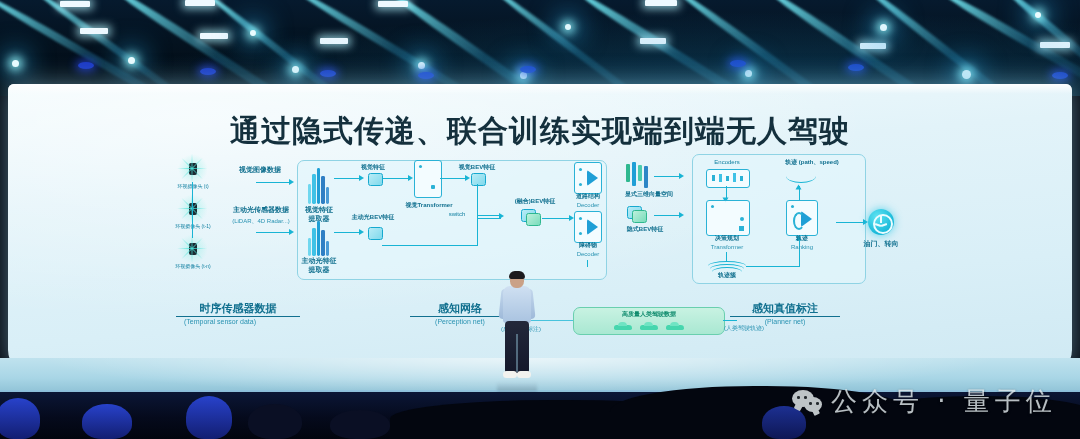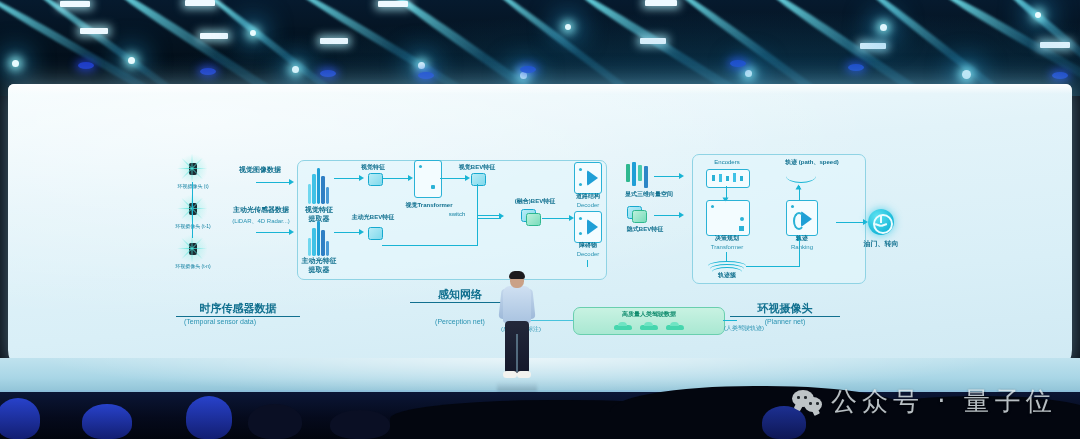--- a/index.html
+++ b/index.html
@@ -191,20 +191,21 @@
     <div class="bluedot" style="left:520px;top:66px;"></div>
     <div class="bluedot" style="left:730px;top:60px;"></div>
     <div class="bluedot" style="left:848px;top:64px;"></div>
     <div class="bluedot" style="left:1052px;top:72px;"></div>
     <div class="hazel"></div>
   </div>
 
   <div class="screen">
     <div class="screen-sheen"></div>
 
+    <div class="slide-title">通过隐式传递、联合训练实现端到端无人驾驶</div>
 
     <div class="diagram">
 
       <div class="sensor" style="left:170px;top:2px;">
         <div class="burst"></div>
           <div class="core"></div>
         <div class="ray" style="transform:rotate(0deg);"></div>
         <div class="ray" style="transform:rotate(45deg);"></div>
         <div class="ray" style="transform:rotate(90deg);"></div>
         <div class="ray" style="transform:rotate(135deg);"></div>
@@ -399,25 +400,25 @@
 
       <div class="ln lnh" style="left:828px;top:70px;width:28px;"></div>
       <div class="arw" style="left:855px;top:67px;"></div>
       <div class="wheel">
         <div class="sp" style="left:12px;top:7px;width:2px;height:7px;"></div>
         <div class="sp" style="left:7px;top:15px;width:6px;height:2px;transform:rotate(18deg);"></div>
         <div class="sp" style="left:13px;top:15px;width:6px;height:2px;transform:rotate(-18deg);"></div>
       </div>
       <div class="lbl s7 cn" style="left:843px;top:88px;width:60px;">油门、转向</div>
 
-      <div class="lbl cn" style="left:402px;top:136px;width:100px;font-size:11px;border-bottom:1px solid #11708f;padding-bottom:1px;">感知网络</div>
+      <div class="lbl cn" style="left:402px;top:150px;width:100px;font-size:11px;border-bottom:1px solid #11708f;padding-bottom:1px;">感知网络</div>
       <div class="lbl s7 en" style="left:402px;top:166px;width:100px;">(Perception net)</div>
       <div class="lbl s6 en" style="left:468px;top:174px;width:90px;">(感知真值标注)</div>
 
-      <div class="lbl cn" style="left:722px;top:150px;width:110px;font-size:11px;border-bottom:1px solid #11708f;padding-bottom:1px;">环视摄像头</div>
+      <div class="lbl cn" style="left:722px;top:150px;width:110px;font-size:11px;border-bottom:1px solid #11708f;padding-bottom:1px;">感知真值标注</div>
       <div class="lbl s7 en" style="left:722px;top:166px;width:110px;">(Planner net)</div>
 
       <div class="ln lnh" style="left:500px;top:168px;width:72px;opacity:.75;"></div>
       <div class="ln lnh" style="left:726px;top:168px;width:0px;"></div>
 
       <div class="chip" style="left:565px;top:155px;width:150px;height:26px;">
         <div class="lbl s6" style="left:0;top:3px;width:150px;color:#0e8a6c;font-weight:bold;">高质量人类驾驶数据</div>
         <div style="position:absolute;left:40px;top:14px;width:18px;height:8px;">
           <div style="position:absolute;left:0;top:3px;width:18px;height:5px;border-radius:3px 4px 2px 2px;background:#46d6ae;"></div>
           <div style="position:absolute;left:4px;top:0px;width:9px;height:4px;border-radius:4px 4px 0 0;background:#6fe4c3;"></div>

